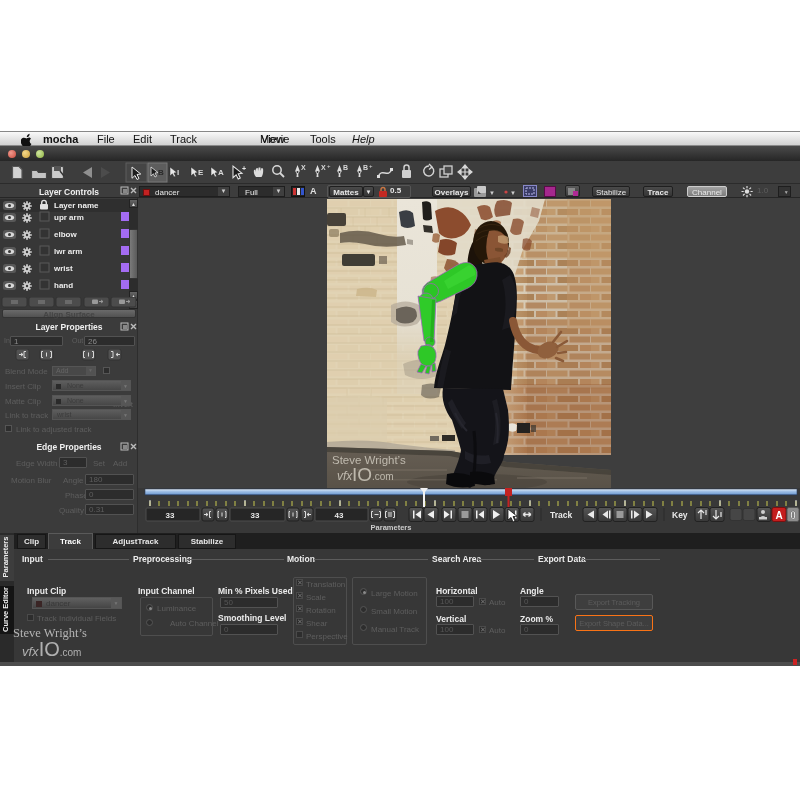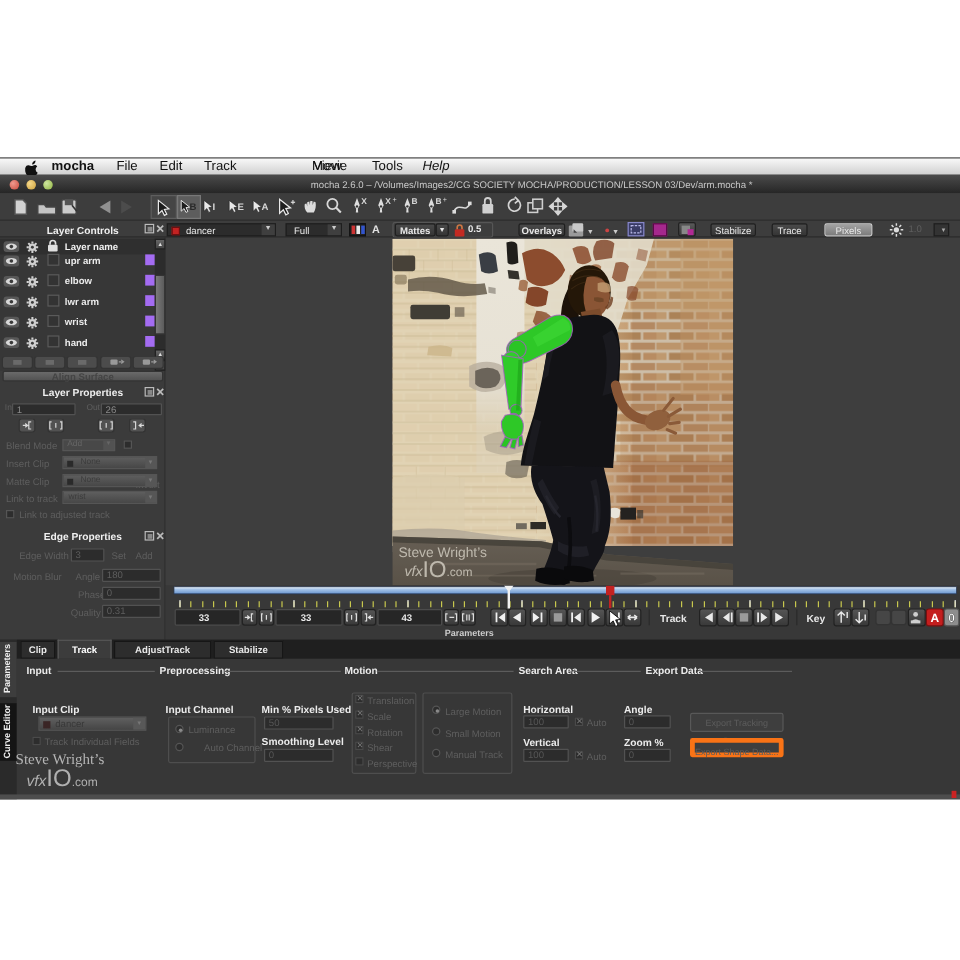--- a/index.html
+++ b/index.html
@@ -43,21 +43,20 @@
     <span style="left:217px;margin-left:44px;">View</span>
     <span style="left:260px;">Movie</span>
     <span style="left:310px;">Tools</span>
     <span style="left:352px;font-style:italic;">Help</span>
   </div>
 
   <div class="titlebar">
     <div class="tl" style="left:8px;background:radial-gradient(circle at 35% 35%,#f09a8e,#c9493c);"></div>
     <div class="tl" style="left:22px;background:radial-gradient(circle at 35% 35%,#f5d88a,#cda03a);"></div>
     <div class="tl" style="left:36px;background:radial-gradient(circle at 35% 35%,#cfe6a0,#8fb23e);"></div>
-    <div style="position:absolute;left:259px;top:4px;font-size:8px;">mocha 2.6.0 – /Volumes/Images2/CG SOCIETY MOCHA/PRODUCTION/LESSON 03/Dev/arm.mocha *</div>
   </div>
   <div class="toolbar1">
   <svg width="800" height="23" style="position:absolute;left:0;top:0">
     <defs>
       <g id="cur">
             <path d="M0,0 L0,9 L2.4,6.8 L4,10 L5.6,9.2 L4,6 L7,5.6 Z" fill="#e8e8e8" stroke="#222" stroke-width="0.5"></path>
           </g>
           <g id="curd">
             <path d="M0,0 L0,9 L2.4,6.8 L4,10 L5.6,9.2 L4,6 L7,5.6 Z" fill="#1d1d1d" stroke="#e8e8e8" stroke-width="0.8"></path>
           </g>
@@ -160,22 +159,22 @@
       <svg width="12" height="10" style="position:absolute;left:0;top:0">
           <rect x="2" y="2" width="8" height="6" fill="none" stroke="#b8b8e8" stroke-dasharray="2 1"></rect>
         </svg>
     </div>
     <div class="abs" style="left:544px;top:1.5px;width:12px;height:11px;background:#a5288d;border:1px solid #5a0a48;"></div>
     <div class="abs" style="left:565px;top:1px;width:15px;height:12px;background:linear-gradient(#5a5a5a,#3a3a3a);border:1px solid #222;border-radius:2px;">
       <div class="abs" style="left:2px;top:2px;width:7px;height:7px;background:#888;"></div>
       <div class="abs" style="left:7px;top:5px;width:5px;height:5px;background:#b12a94;"></div>
     </div>
     <div class="btn2" style="left:592px;top:2px;width:38px;height:11px;line-height:11px;font-weight:normal;">Stabilize</div>
-    <div class="btn2" style="left:643px;top:2px;width:30px;height:11px;line-height:11px;font-weight:normal;">Trace</div>
-    <div class="btn2" style="left:687px;top:2px;width:40px;height:11px;line-height:11px;background:linear-gradient(#a2a2a2,#7c7c7c);border:1px solid #ccc;font-weight:normal;">Pixels</div>
+    <div class="btn2" style="left:643px;top:2px;width:30px;height:11px;line-height:11px;font-weight:bold;">Trace</div>
+    <div class="btn2" style="left:687px;top:2px;width:40px;height:11px;line-height:11px;background:linear-gradient(#a2a2a2,#7c7c7c);border:1px solid #ccc;font-weight:normal;">Channel</div>
     <svg width="14" height="13" style="position:absolute;left:740px;top:1px;">
         <circle cx="7" cy="6.5" r="2.2" fill="#ddd"></circle>
         <g stroke="#ddd" stroke-width="1.2">
           <path d="M7,1 v2.2 M7,10 v2.2 M1.5,6.5 h2.2 M10.5,6.5 h2.2 M3,2.6 l1.6,1.6 M9.5,8.9 l1.6,1.6 M11,2.6 L9.4,4.2 M4.6,8.9 L3,10.5"></path>
         </g>
       </svg>
     <div class="abs" style="left:757px;top:2px;color:#5e5e5e;font-size:8px;">1.0</div>
     <div class="abs" style="left:778px;top:2px;width:13px;height:11px;background:#333;border:1px solid #1e1e1e;color:#aaa;font-size:5px;text-align:right;line-height:11px;">▼&nbsp;</div>
   </div>
   <div class="lpanel">
@@ -682,16 +681,16 @@
     <div class="hdr" style="left:436px;top:81px;">Vertical</div>
     <div class="fld" style="left:436px;top:91px;width:38px;height:11px;color:#565656;">100</div>
     <div class="cb" style="left:479px;top:93px;border-color:#4a4a4a;color:#777;font-size:7px;line-height:6px;text-align:center;">✕</div>
     <div class="dim abs" style="left:489px;top:93px;">Auto</div>
     <div class="hdr" style="left:520px;top:53px;">Angle</div>
     <div class="fld" style="left:520px;top:63px;width:39px;height:11px;color:#565656;">0</div>
     <div class="hdr" style="left:520px;top:81px;">Zoom %</div>
     <div class="fld" style="left:520px;top:91px;width:39px;height:11px;color:#565656;">0</div>
 
     <div class="abs" style="left:575px;top:61px;width:78px;height:16px;background:#3e3e3e;border:1px solid #585858;border-radius:2px;color:#5c5c5c;font-size:7.5px;text-align:center;line-height:15px;">Export Tracking Data...</div>
-    <div class="abs" style="left:575px;top:82px;width:78px;height:16px;background:#3e3e3e;border:4px solid #f97316;border-radius:2px;color:#5c5c5c;font-size:7.5px;text-align:center;line-height:15px;">Export Shape Data...</div>
+    <div class="abs" style="left:575px;top:82px;width:78px;height:16px;background:#3e3e3e;border:1px solid #f97316;border-radius:2px;color:#5c5c5c;font-size:7.5px;text-align:center;line-height:15px;">Export Shape Data...</div>
     <div class="abs" style="left:793px;top:126px;width:4px;height:6px;background:#c22;"></div>
   </div>
 </div>
 
 </body></html>

